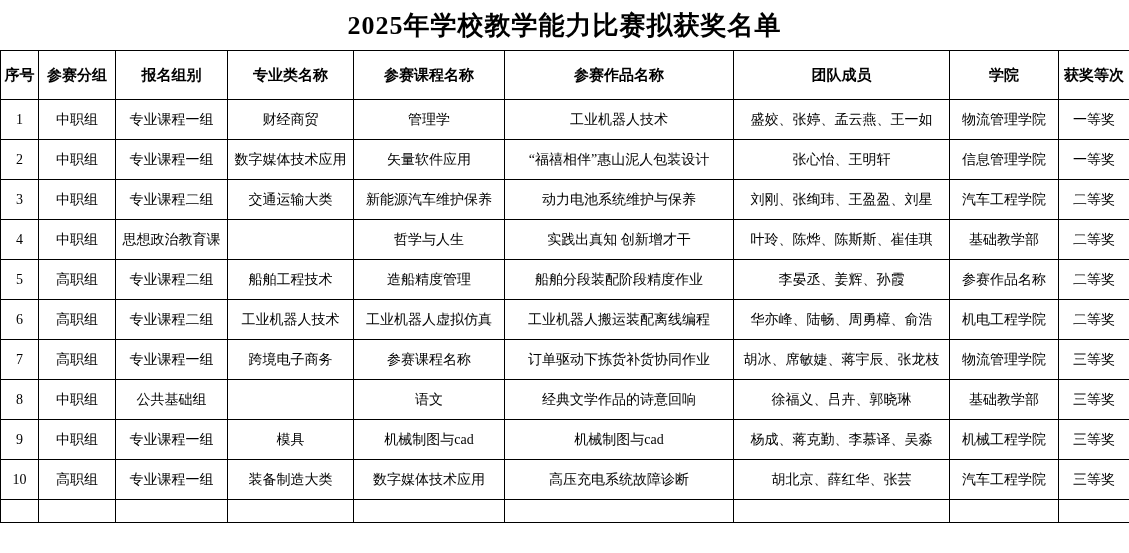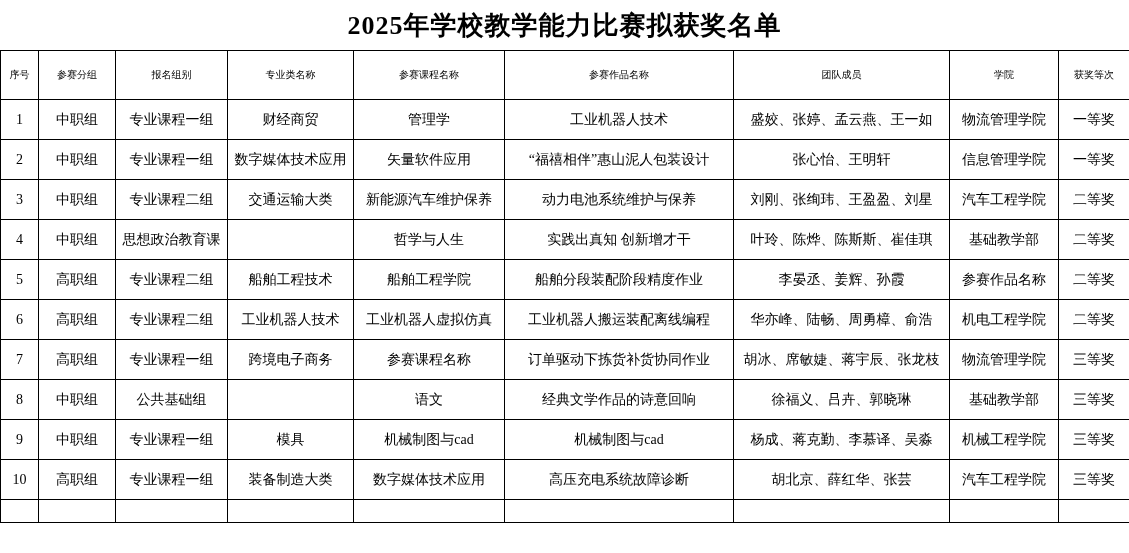--- a/index.html
+++ b/index.html
@@ -36,22 +36,22 @@
     table.award-table td {
       border: 1px solid #000000;
       text-align: center;
       vertical-align: middle;
       padding: 0 2px;
       overflow: hidden;
       white-space: nowrap;
     }
     table.award-table th {
       height: 48px;
-      font-size: 10px;
-      font-weight: normal;
+      font-size: 15px;
+      font-weight: bold;
     }
     table.award-table td {
       height: 39px;
       font-size: 14px;
       font-weight: normal;
     }
     table.award-table tr.partial td {
       height: 22px;
     }
   </style>
@@ -130,21 +130,21 @@
           <td>实践出真知 创新增才干</td>
           <td>叶玲、陈烨、陈斯斯、崔佳琪</td>
           <td>基础教学部</td>
           <td>二等奖</td>
         </tr>
         <tr>
           <td>5</td>
           <td>高职组</td>
           <td>专业课程二组</td>
           <td>船舶工程技术</td>
-          <td>船舶工程学院</td>
+          <td>造船精度管理</td>
           <td>船舶分段装配阶段精度作业</td>
           <td>李晏丞、姜辉、孙霞</td>
           <td>参赛作品名称</td>
           <td>二等奖</td>
         </tr>
         <tr>
           <td>6</td>
           <td>高职组</td>
           <td>专业课程二组</td>
           <td>工业机器人技术</td>

